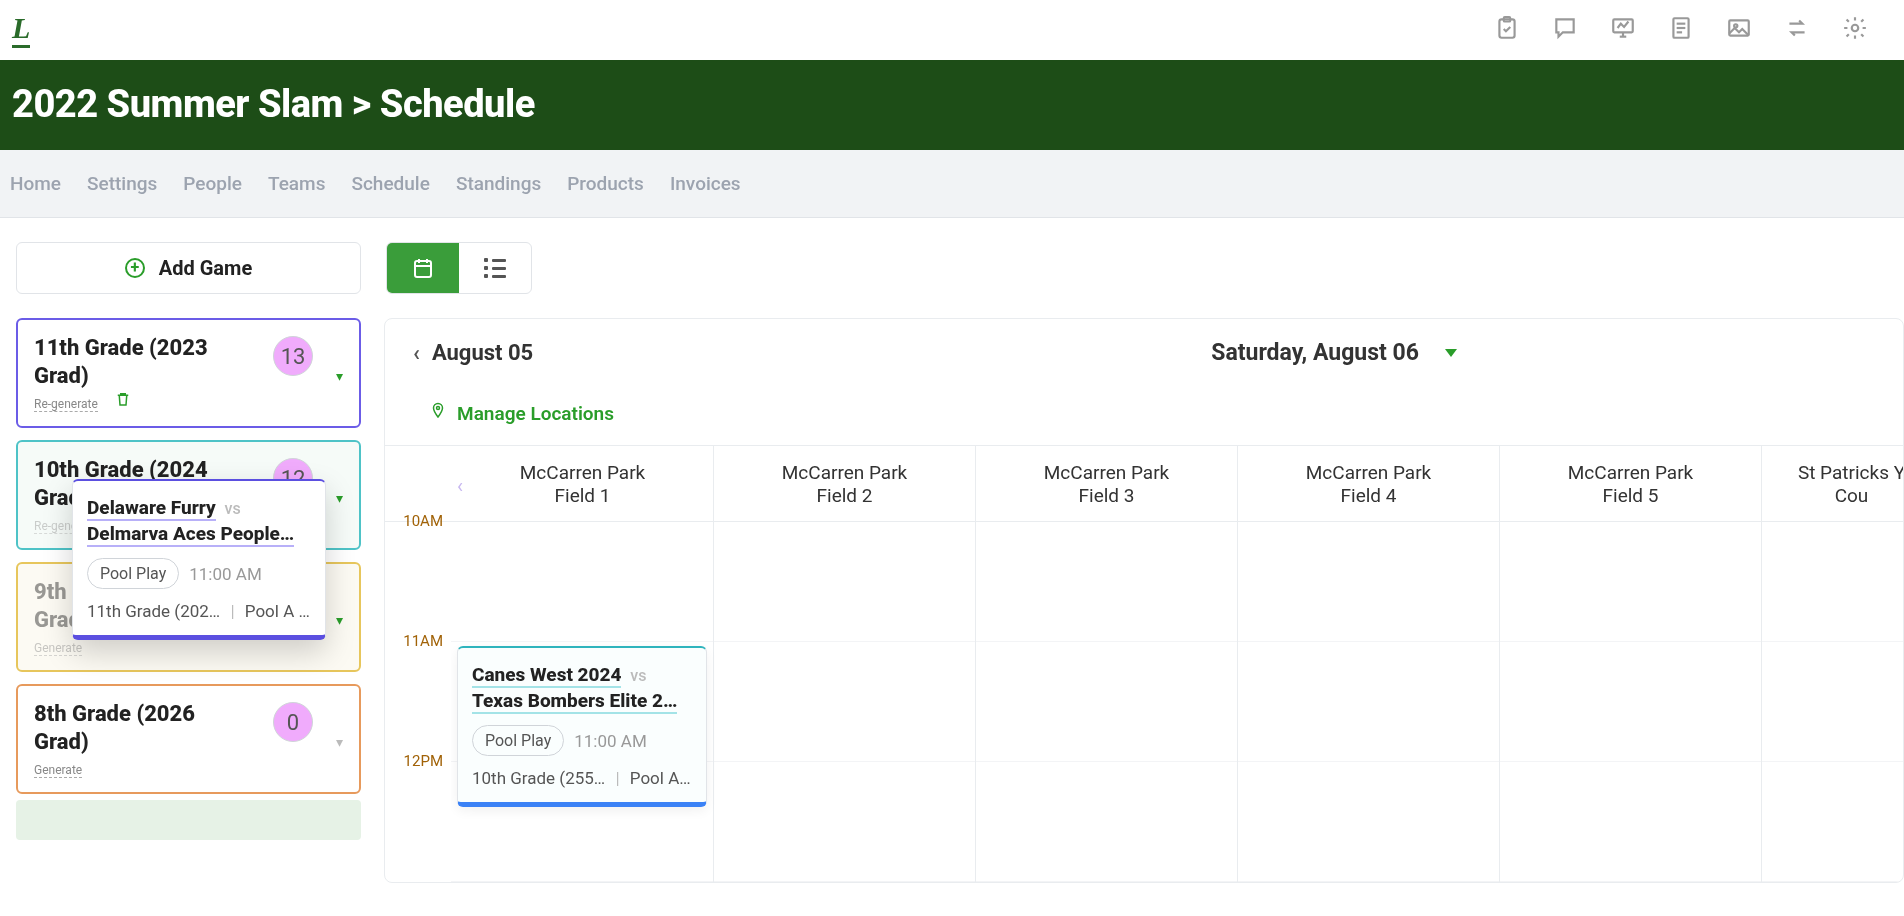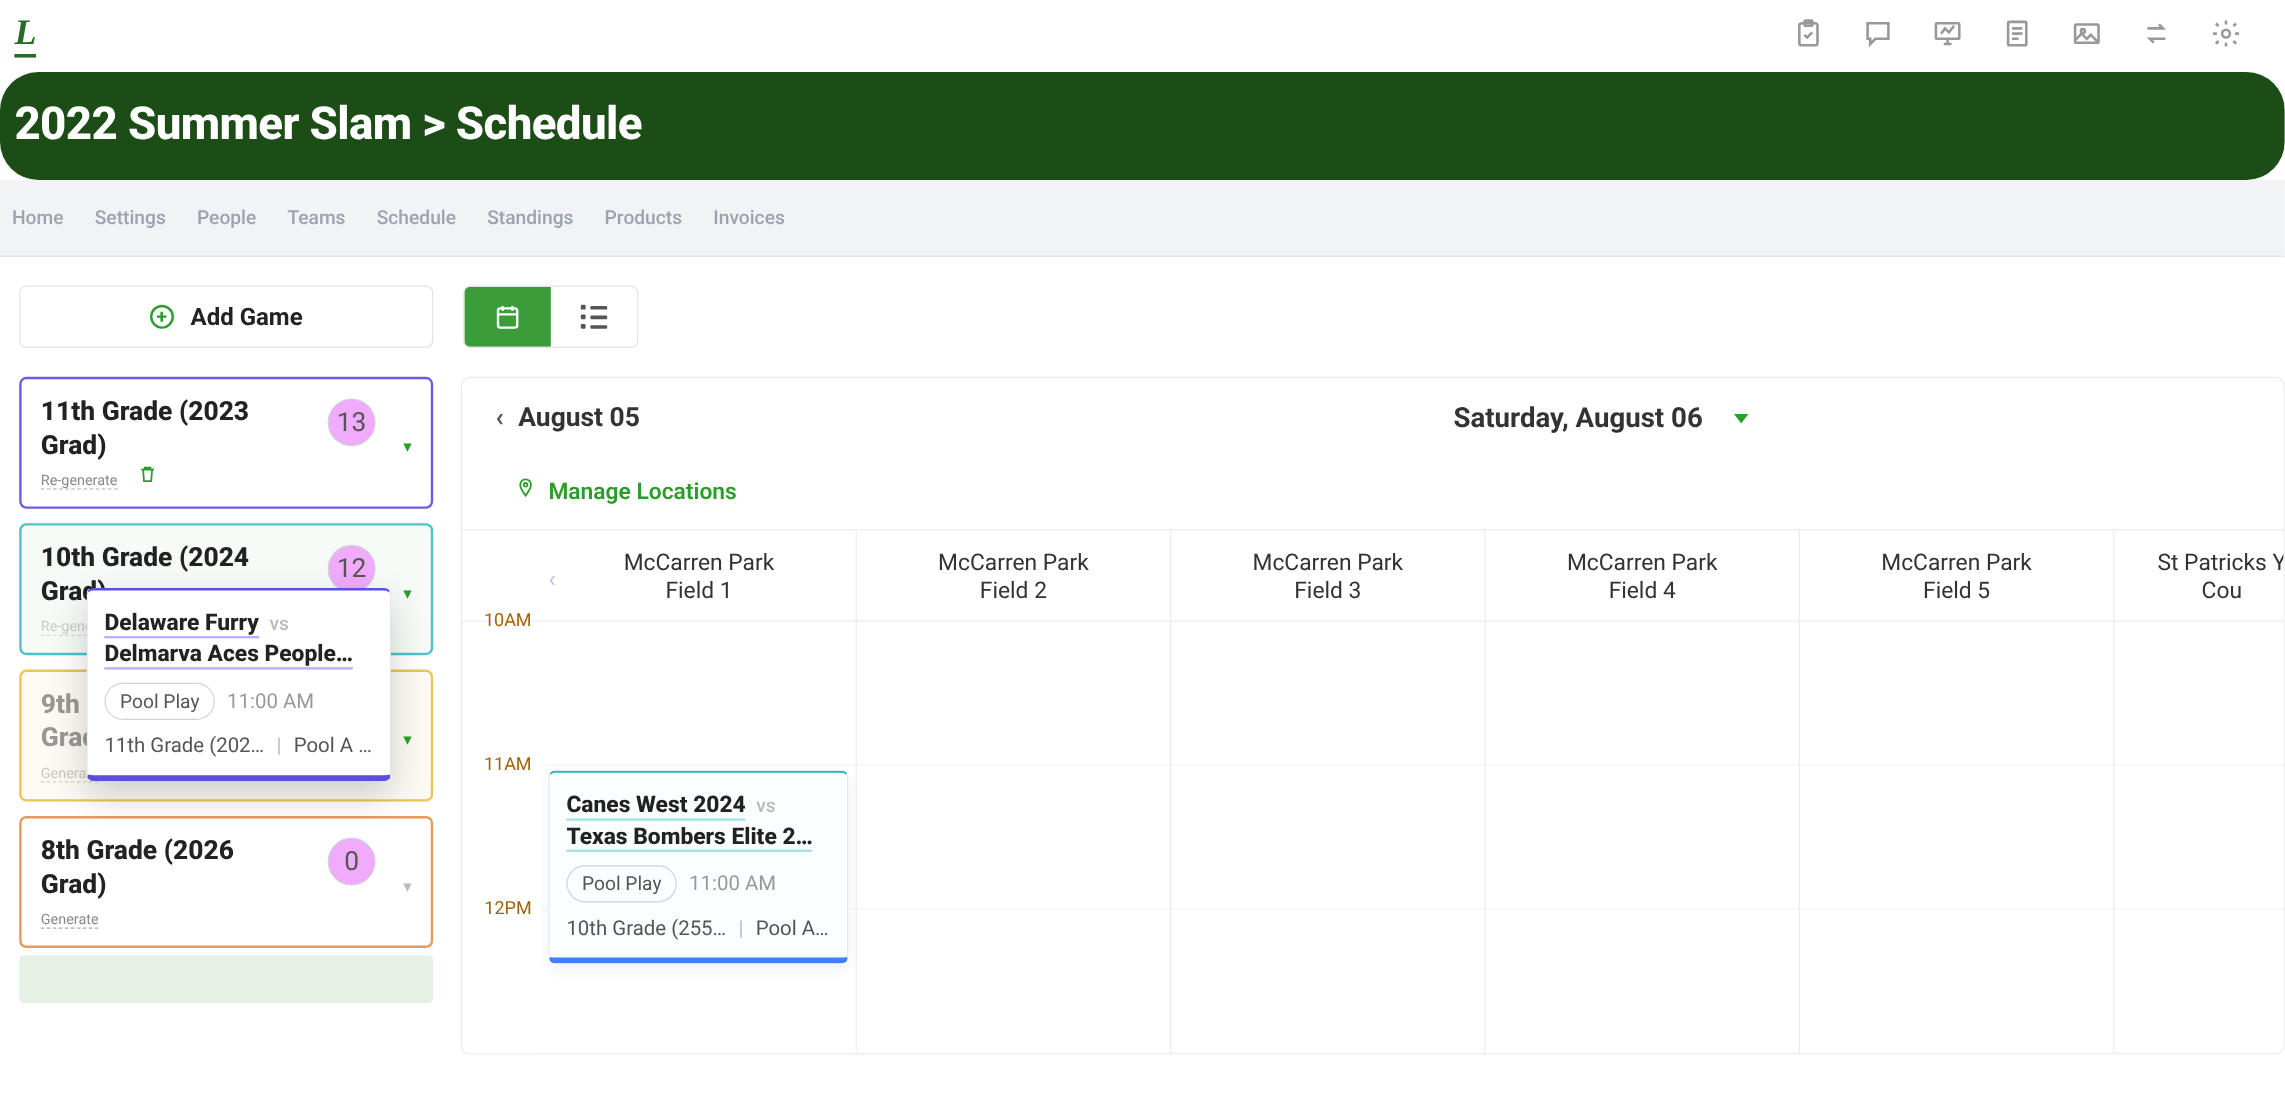--- a/index.html
+++ b/index.html
@@ -7,26 +7,26 @@
 
   
   .topbar { height: 60px; display: flex; align-items: center; justify-content: space-between; padding: 0 12px; }
   .topbar-left { display: flex; align-items: center; gap: 18px; }
   .logo { font-family: "Georgia", serif; font-style: italic; font-weight: bold; color: #2a6b2a; font-size: 30px; border-bottom: 3px solid #2a6b2a; line-height: 1; padding-bottom: 2px; }
   .org-name { font-size: 21px; font-weight: 600; color: #222; }
   .topbar-icons { display: flex; align-items: center; gap: 32px; padding-right: 24px; }
   .topbar-icons svg, .topbar-icons .icon { width: 26px; height: 26px; stroke: #999; fill: none; stroke-width: 2; }
 
   
-  .title-band { background: #1d4d17; color: #fff; padding: 22px 12px 24px 12px; font-size: 38px; font-weight: 800; letter-spacing: -0.5px; border-radius: 32px; }
+  .title-band { background: #1d4d17; color: #fff; padding: 22px 12px 24px 12px; font-size: 38px; font-weight: 800; letter-spacing: -0.5px; }
 
   
   .subnav { background: #f1f3f5; border-bottom: 1px solid #e1e4e8; padding: 0 10px; }
   .subnav ul { list-style: none; display: flex; gap: 26px; }
-  .subnav li { padding: 22px 0; color: #9ca3af; font-size: 16px; font-weight: 500; cursor: pointer; }
+  .subnav li { padding: 22px 0; color: #9ca3af; font-size: 19px; font-weight: 500; cursor: pointer; }
 
   
   .body { display: flex; padding-top: 24px; gap: 24px; }
   .left-col { width: 360px; padding-left: 16px; flex-shrink: 0; }
   .right-col { flex: 1; min-width: 0; }
 
   .add-game-btn { width: 345px; height: 52px; background: #fff; border: 1px solid #e1e4e8; border-radius: 6px; display: flex; align-items: center; justify-content: center; gap: 14px; font-size: 20px; font-weight: 700; color: #222; cursor: pointer; }
   .plus-circle { width: 20px; height: 20px; border: 2px solid #2a9d2a; border-radius: 50%; display: flex; align-items: center; justify-content: center; color: #2a9d2a; font-size: 16px; line-height: 1; }
 
   .view-toggle { display: inline-flex; border: 1px solid #e1e4e8; border-radius: 6px; overflow: hidden; height: 52px; margin-left: 2px; }
@@ -214,21 +214,21 @@
         <div class="grade-title">8th Grade (2026 Grad)</div>
         <div class="grade-count">0</div>
         <span class="grade-chevron muted">▾</span>
         <div>
           <span class="grade-action">Generate</span>
         </div>
       </div>
 
       <div class="bg-green-strip"></div>
 
-      <div class="float-card purple" style="top:176px; left:56px;">
+      <div class="float-card purple" style="top:161px; left:56px;">
         <div class="fc-teams">
           <span class="fc-team-underline-p">Delaware Furry</span>
           <span class="vs">vs</span><br>
           <span class="fc-team-underline-p">Delmarva Aces People…</span>
         </div>
         <div class="fc-row">
           <span class="fc-badge">Pool Play</span>
           <span>11:00 AM</span>
         </div>
         <div class="fc-meta">

